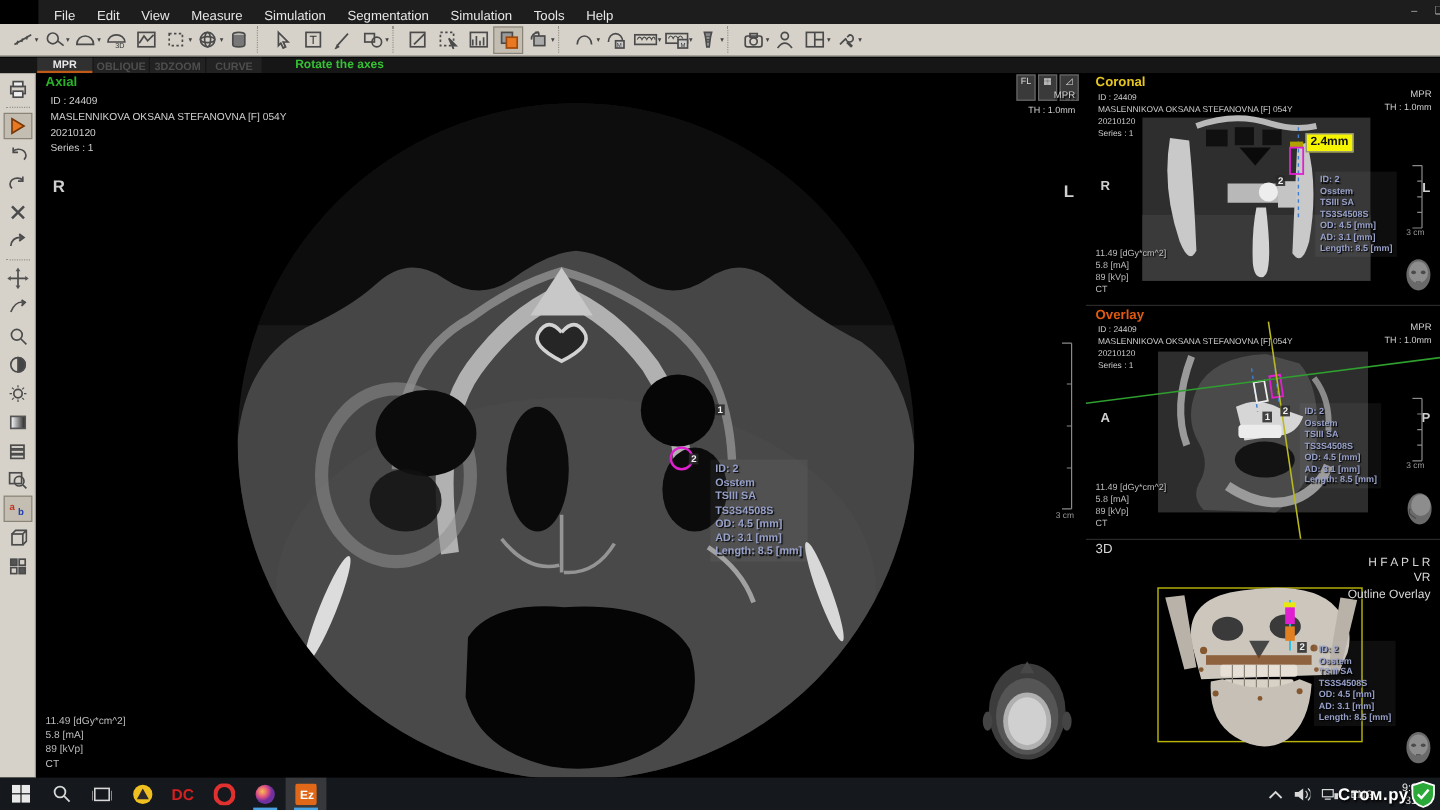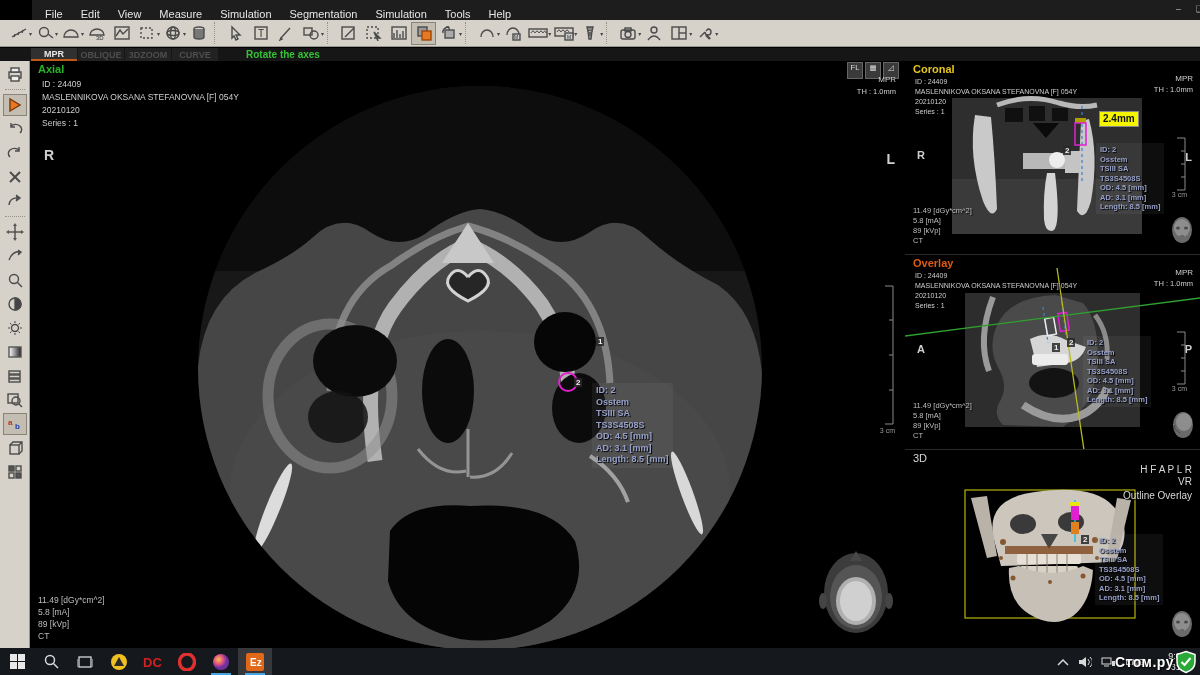--- a/index.html
+++ b/index.html
@@ -94,21 +94,21 @@
   .imp-note.sm { font-size:7.5px; line-height:9.5px; }
 
   .marker { position:absolute; color:#f0f0f0; font-size:8px; font-weight:bold;
     background:rgba(40,40,40,0.85); padding:0 2px; line-height:9px; }
 
   .meas-tag { position:absolute; background:#f5f500; color:#101010;
     font-size:10px; font-weight:bold; padding:0 3px; line-height:14px;
     border:1px solid #888; }
 
   .viewbtns { position:absolute; right:4px; top:1px; display:flex; gap:2px; }
-  .vb { min-width:16px; height:17px; background:#3a3a3a; border:1px solid #666;
+  .vb { min-width:16px; height:22px; background:#3a3a3a; border:1px solid #666;
     color:#ddd; font-size:7.5px; line-height:10px; text-align:center;
     padding:0 2px; }
 
   .headicon { position:absolute; }
 
   .hud3d { position:absolute; right:8px; color:#d8d8d8; font-size:10px;
     text-align:right; text-shadow:1px 1px 1px #000; }
 
   
   #taskbar { position:absolute; left:0; top:648px; width:1200px; height:27px;
@@ -581,21 +581,21 @@
       <div class="mpr-lab" style="top:13px">MPR</div>
       <div class="th-lab" style="top:24px">TH : 1.0mm</div>
       <div class="patient small-patient">
         <div>ID : 24409</div>
           <div>MASLENNIKOVA OKSANA STEFANOVNA [F] 054Y</div>
         <div>20210120</div>
           <div>Series : 1</div>
       </div>
       <div class="orient sm" style="left:12px;top:88px">R</div>
       <div class="orient sm" style="right:8px;top:90px">L</div>
-      <div class="meas-tag" style="left:194px;top:50px">2.4mm</div>
+      <div class="meas-tag" style="left:183px;top:50px">2.4mm</div>
       <div class="marker" style="left:158px;top:85px">2</div>
       <div class="imp-note sm" style="left:191px;top:82px">
         <div>ID: 2</div>
           <div>Osstem</div>
         <div>TSIII SA</div>
           <div>TS3S4508S</div>
         <div>OD: 4.5 [mm]</div>
           <div>AD: 3.1 [mm]</div>
         <div>Length: 8.5 [mm]</div>
       </div>

